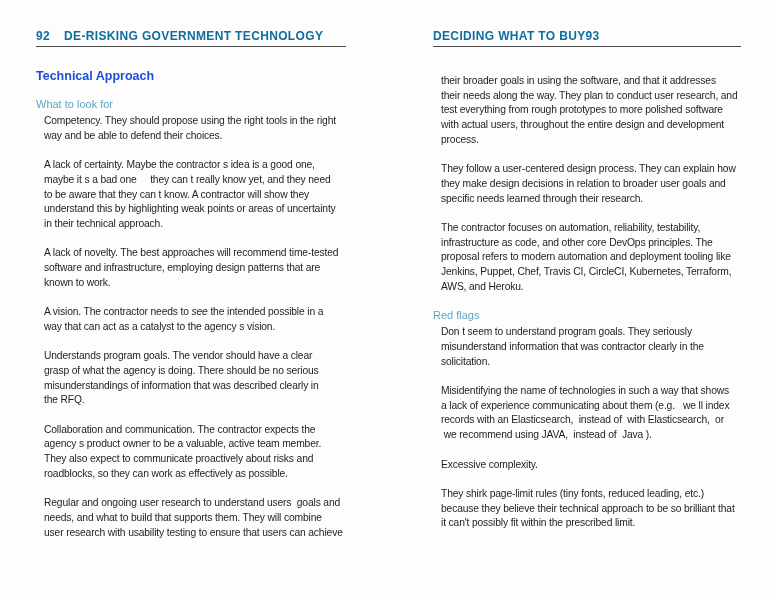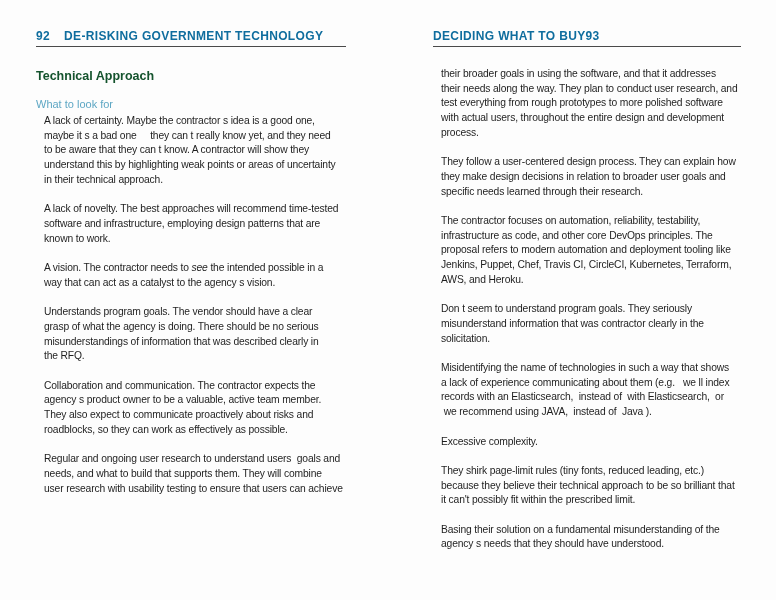--- a/index.html
+++ b/index.html
@@ -21,33 +21,33 @@
     letter-spacing: 0.35px;
     line-height: 10px;
     border-bottom: 1.2px solid #4a4a4a;
     padding-bottom: 5px;
   }
   .running-header.spread { }
   .running-header .page-num { font-weight: bold; }
   .running-header.left-head .page-num { margin-right: 14px; }
 
   .section-heading {
-    color: #14532d;
+    color: #1d4ed8;
     font-size: 12.5px; font-weight: bold;
     line-height: 15px;
     margin: 22px 0 14px 0;
   }
   .subsection-heading {
     color: #5ea7c4;
     font-size: 11px; font-weight: normal;
     line-height: 13px;
     margin: 0 0 3px 0;
   }
   .body-block { padding-left: 8px; }
-  .body-block.first-top { margin-top: 20px; }
+  .body-block.first-top { margin-top: 27px; }
   .body-block p {
     color: #1e1e1e;
     font-size: 10.3px;
     line-height: 14.7px;
     letter-spacing: -0.15px;
     margin: 0 0 14.7px 0;
     white-space: pre;
   }
   .body-block p em { font-style: italic; }
   .redflags-gap { margin-top: 0; }
@@ -58,20 +58,22 @@
 <div class="page-col left">
   <div class="running-header left-head">
     <span class="page-num">92</span>
     <span>DE-RISKING GOVERNMENT TECHNOLOGY</span>
   </div>
 
   <div class="section-heading">Technical Approach</div>
   <div class="subsection-heading">What to look for</div>
 
   <div class="body-block">
+    <p>Competency. They should propose using the right tools in the right
+way and be able to defend their choices.</p>
     <p>A lack of certainty. Maybe the contractor s idea is a good one,
 maybe it s a bad one     they can t really know yet, and they need
 to be aware that they can t know. A contractor will show they
 understand this by highlighting weak points or areas of uncertainty
 in their technical approach.</p>
     <p>A lack of novelty. The best approaches will recommend time-tested
 software and infrastructure, employing design patterns that are
 known to work.</p>
     <p><span>A vision. The contractor needs to </span><em>see</em><span> the intended possible in a
 way that can act as a catalyst to the agency s vision.</span></p>
@@ -104,29 +106,28 @@
     <p>They follow a user-centered design process. They can explain how
 they make design decisions in relation to broader user goals and
 specific needs learned through their research.</p>
     <p>The contractor focuses on automation, reliability, testability,
 infrastructure as code, and other core DevOps principles. The
 proposal refers to modern automation and deployment tooling like
 Jenkins, Puppet, Chef, Travis CI, CircleCI, Kubernetes, Terraform,
 AWS, and Heroku.</p>
   </div>
 
+  <div class="subsection-heading redflags-gap">Red flags</div>
 
   <div class="body-block">
     <p>Don t seem to understand program goals. They seriously
 misunderstand information that was contractor clearly in the
 solicitation.</p>
     <p>Misidentifying the name of technologies in such a way that shows
 a lack of experience communicating about them (e.g.   we ll index
 records with an Elasticsearch,  instead of  with Elasticsearch,  or
  we recommend using JAVA,  instead of  Java ).</p>
     <p>Excessive complexity.</p>
     <p>They shirk page-limit rules (tiny fonts, reduced leading, etc.)
 because they believe their technical approach to be so brilliant that
 it can't possibly fit within the prescribed limit.</p>
-    <p>Basing their solution on a fundamental misunderstanding of the
-agency s needs that they should have understood.</p>
   </div>
 </div>
 
 </body></html>

